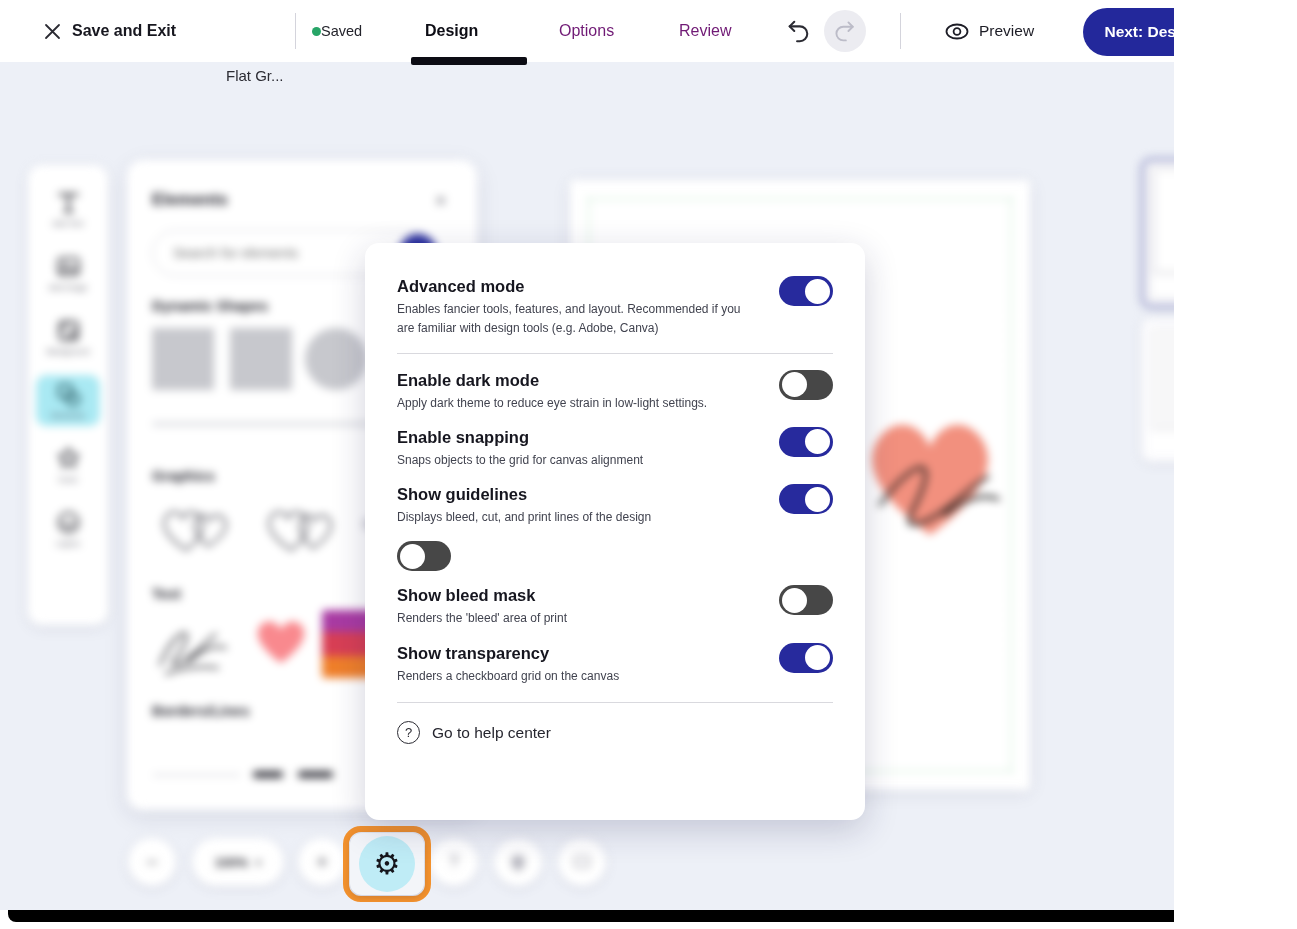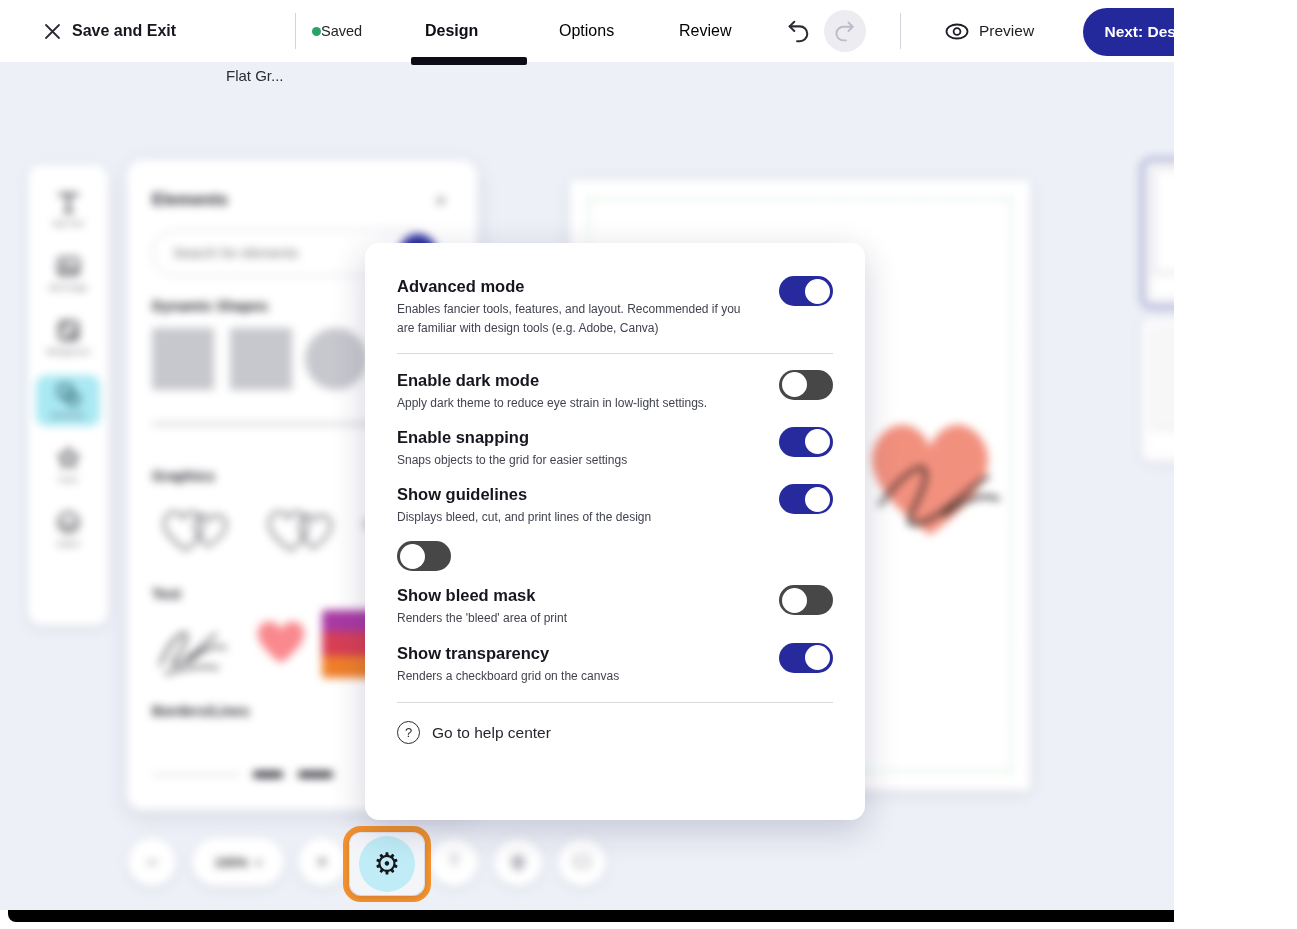--- a/index.html
+++ b/index.html
@@ -9,21 +9,21 @@
   
   .header { position:absolute; left:0; top:0; width:1297px; height:62px; background:#fff; z-index:20; }
   .hitem { position:absolute; top:0; height:62px; display:flex; align-items:center; }
   .close-btn { left:38px; width:28px; justify-content:center; cursor:pointer; }
   .save-exit { left:72px; font-size:16px; font-weight:bold; color:#17171f; }
   .doc-title { left:226px; font-size:15px; color:#2b2b33;margin-top:44px; }
   .vdiv { position:absolute; top:13px; width:1px; height:36px; background:#d4d4dc; }
   .saved-wrap { left:312px; gap:0; }
   .saved-dot { width:9px; height:9px; border-radius:50%; background:#27a567; }
   .saved-text { font-size:14.5px; color:#23232b; }
-  .tab { font-size:16px; color:#000000; cursor:pointer; }
+  .tab { font-size:16px; color:#701a75; cursor:pointer; }
   .tab.active { font-weight:bold; color:#0d0d15; }
   .tab-design { left:425px; } .tab-options { left:559px; } .tab-review { left:679px; }
   .tab-underline { position:absolute; left:411px; top:57px; width:116px; height:8px; background:#0c0c14; border-radius:2px; z-index:21; }
   .undo-btn { left:782px; width:32px; justify-content:center; cursor:pointer; }
   .redo-btn { position:absolute; left:824px; top:10px; width:42px; height:42px; border-radius:50%; background:#ececf1; display:flex; align-items:center; justify-content:center; }
   .eye-wrap { left:944px; gap:9px; cursor:pointer;text-align:right; }
   .preview-text { font-size:15.5px; color:#1d1d26; }
   .next-btn { position:absolute; left:1083px; top:8px; width:179px; height:48px; border-radius:24px; background:#23289b; color:#fff; font-size:15.5px; font-weight:bold; display:flex; align-items:center; justify-content:center; border:none; cursor:pointer; }
 
   
@@ -321,21 +321,21 @@
         <div class="set-text">
           <div class="set-title">Enable dark mode</div>
           <div class="set-desc">Apply dark theme to reduce eye strain in low-light settings.</div>
         </div>
         <div class="toggle" data-state="off"></div>
       </div>
 
       <div class="set-row">
         <div class="set-text">
           <div class="set-title">Enable snapping</div>
-          <div class="set-desc">Snaps objects to the grid for easier settings</div>
+          <div class="set-desc">Snaps objects to the grid for canvas alignment</div>
         </div>
         <div class="toggle" data-state="on"></div>
       </div>
 
       <div class="set-row">
         <div class="set-text">
           <div class="set-title">Show guidelines</div>
           <div class="set-desc">Displays bleed, cut, and print lines of the design</div>
         </div>
         <div class="toggle" data-state="on"></div>

